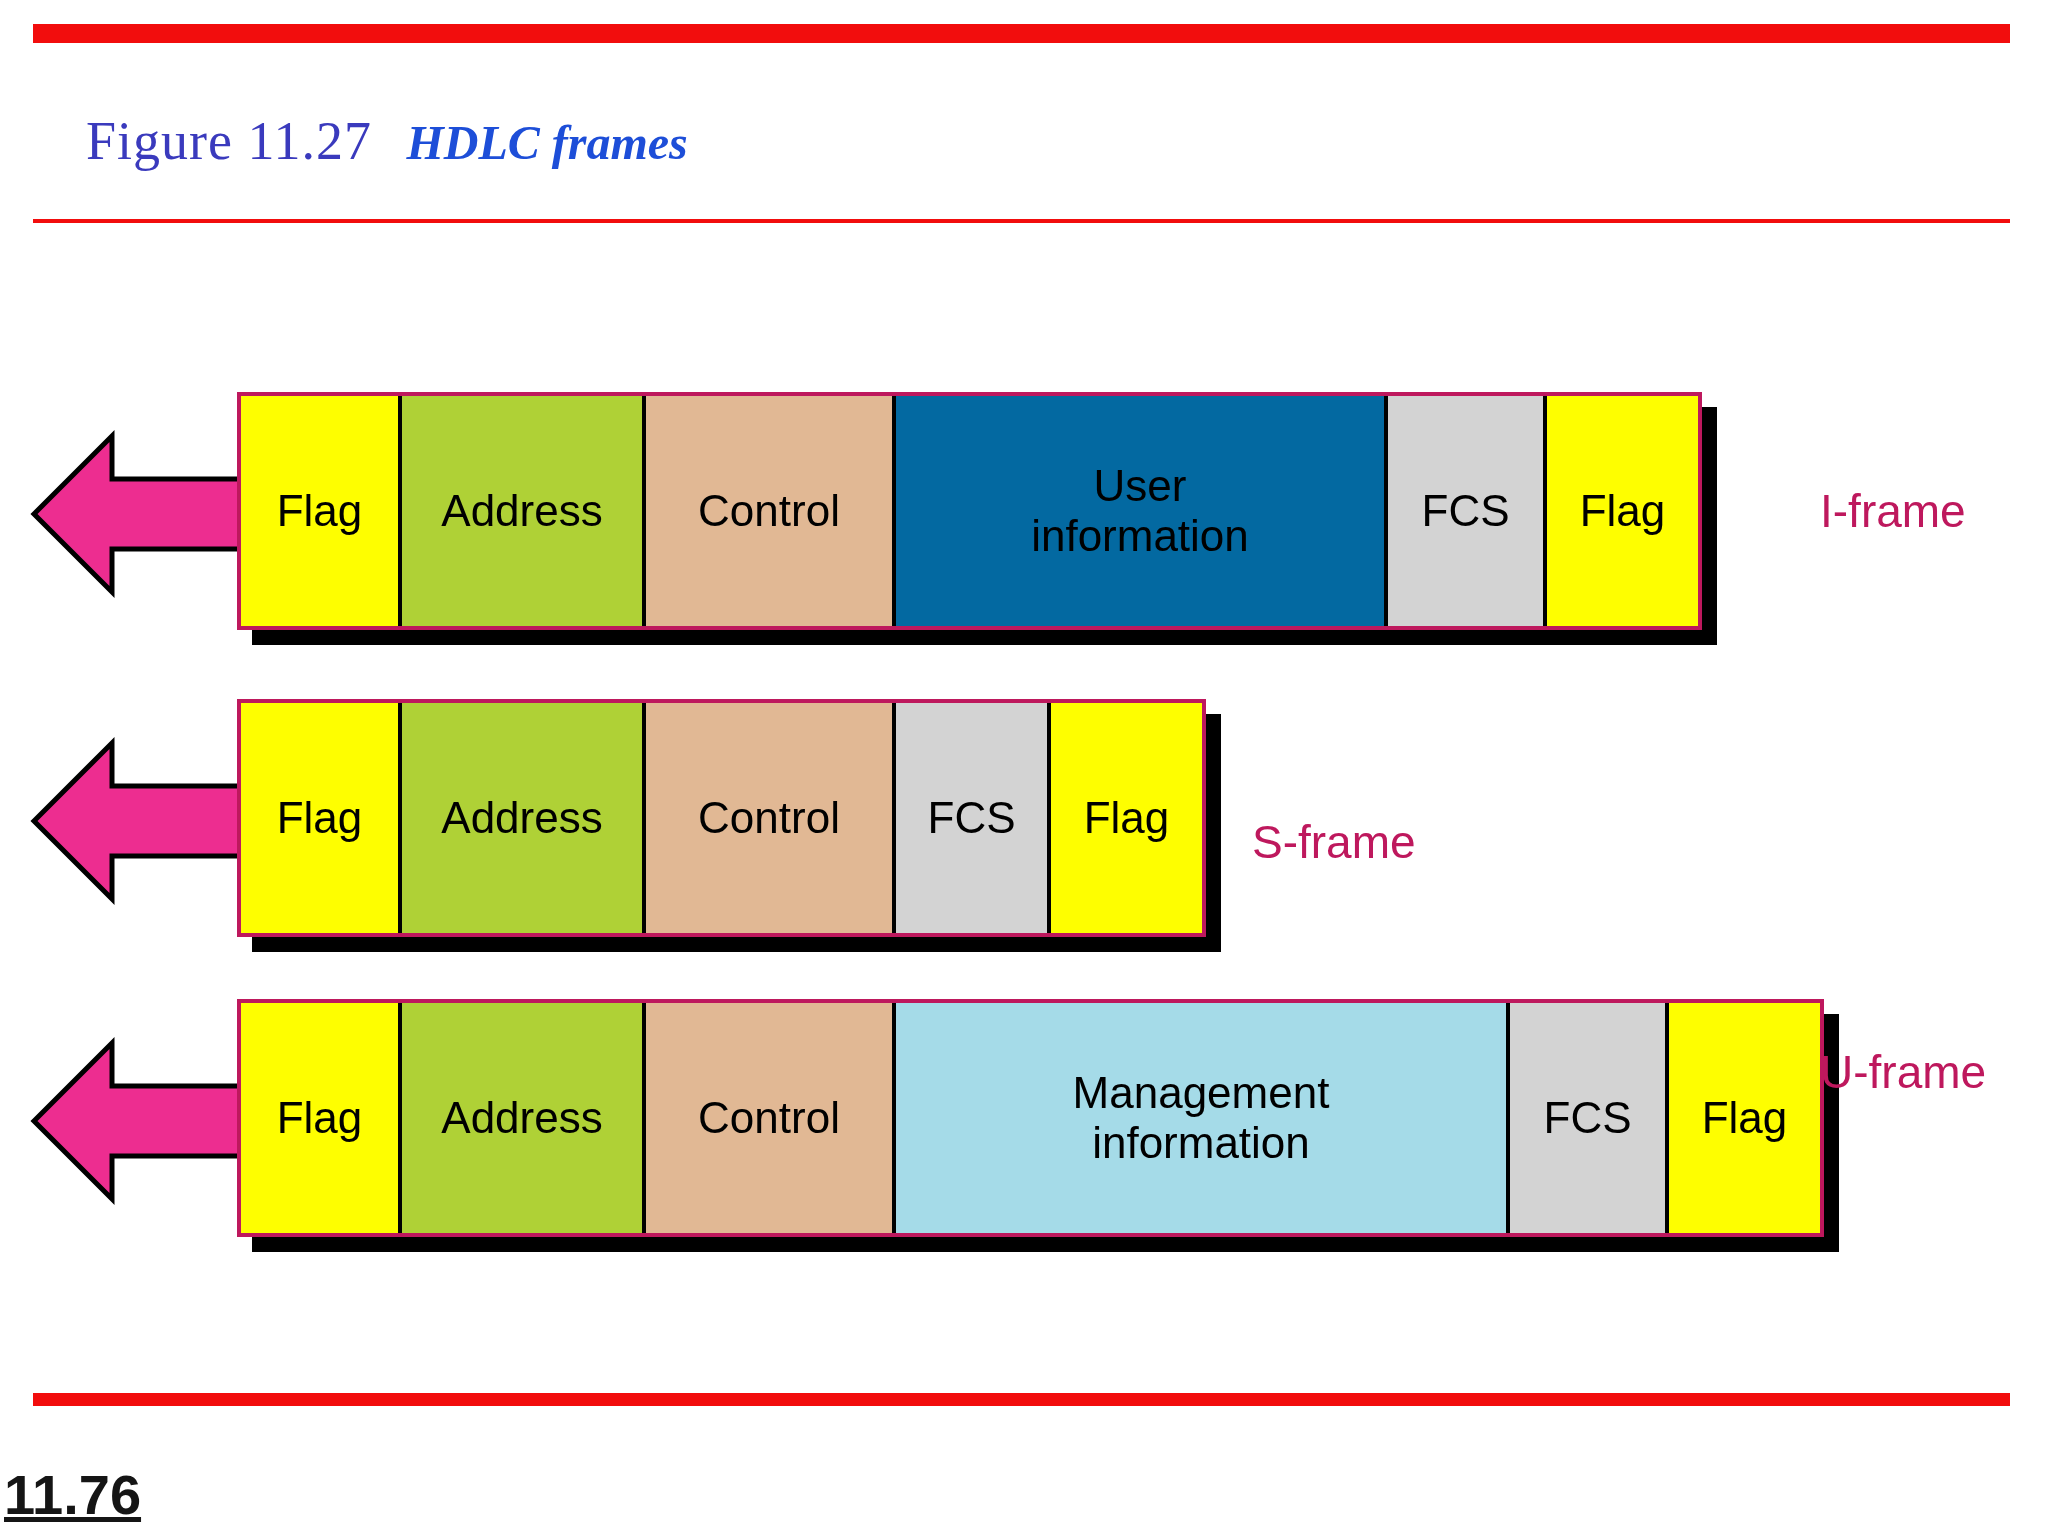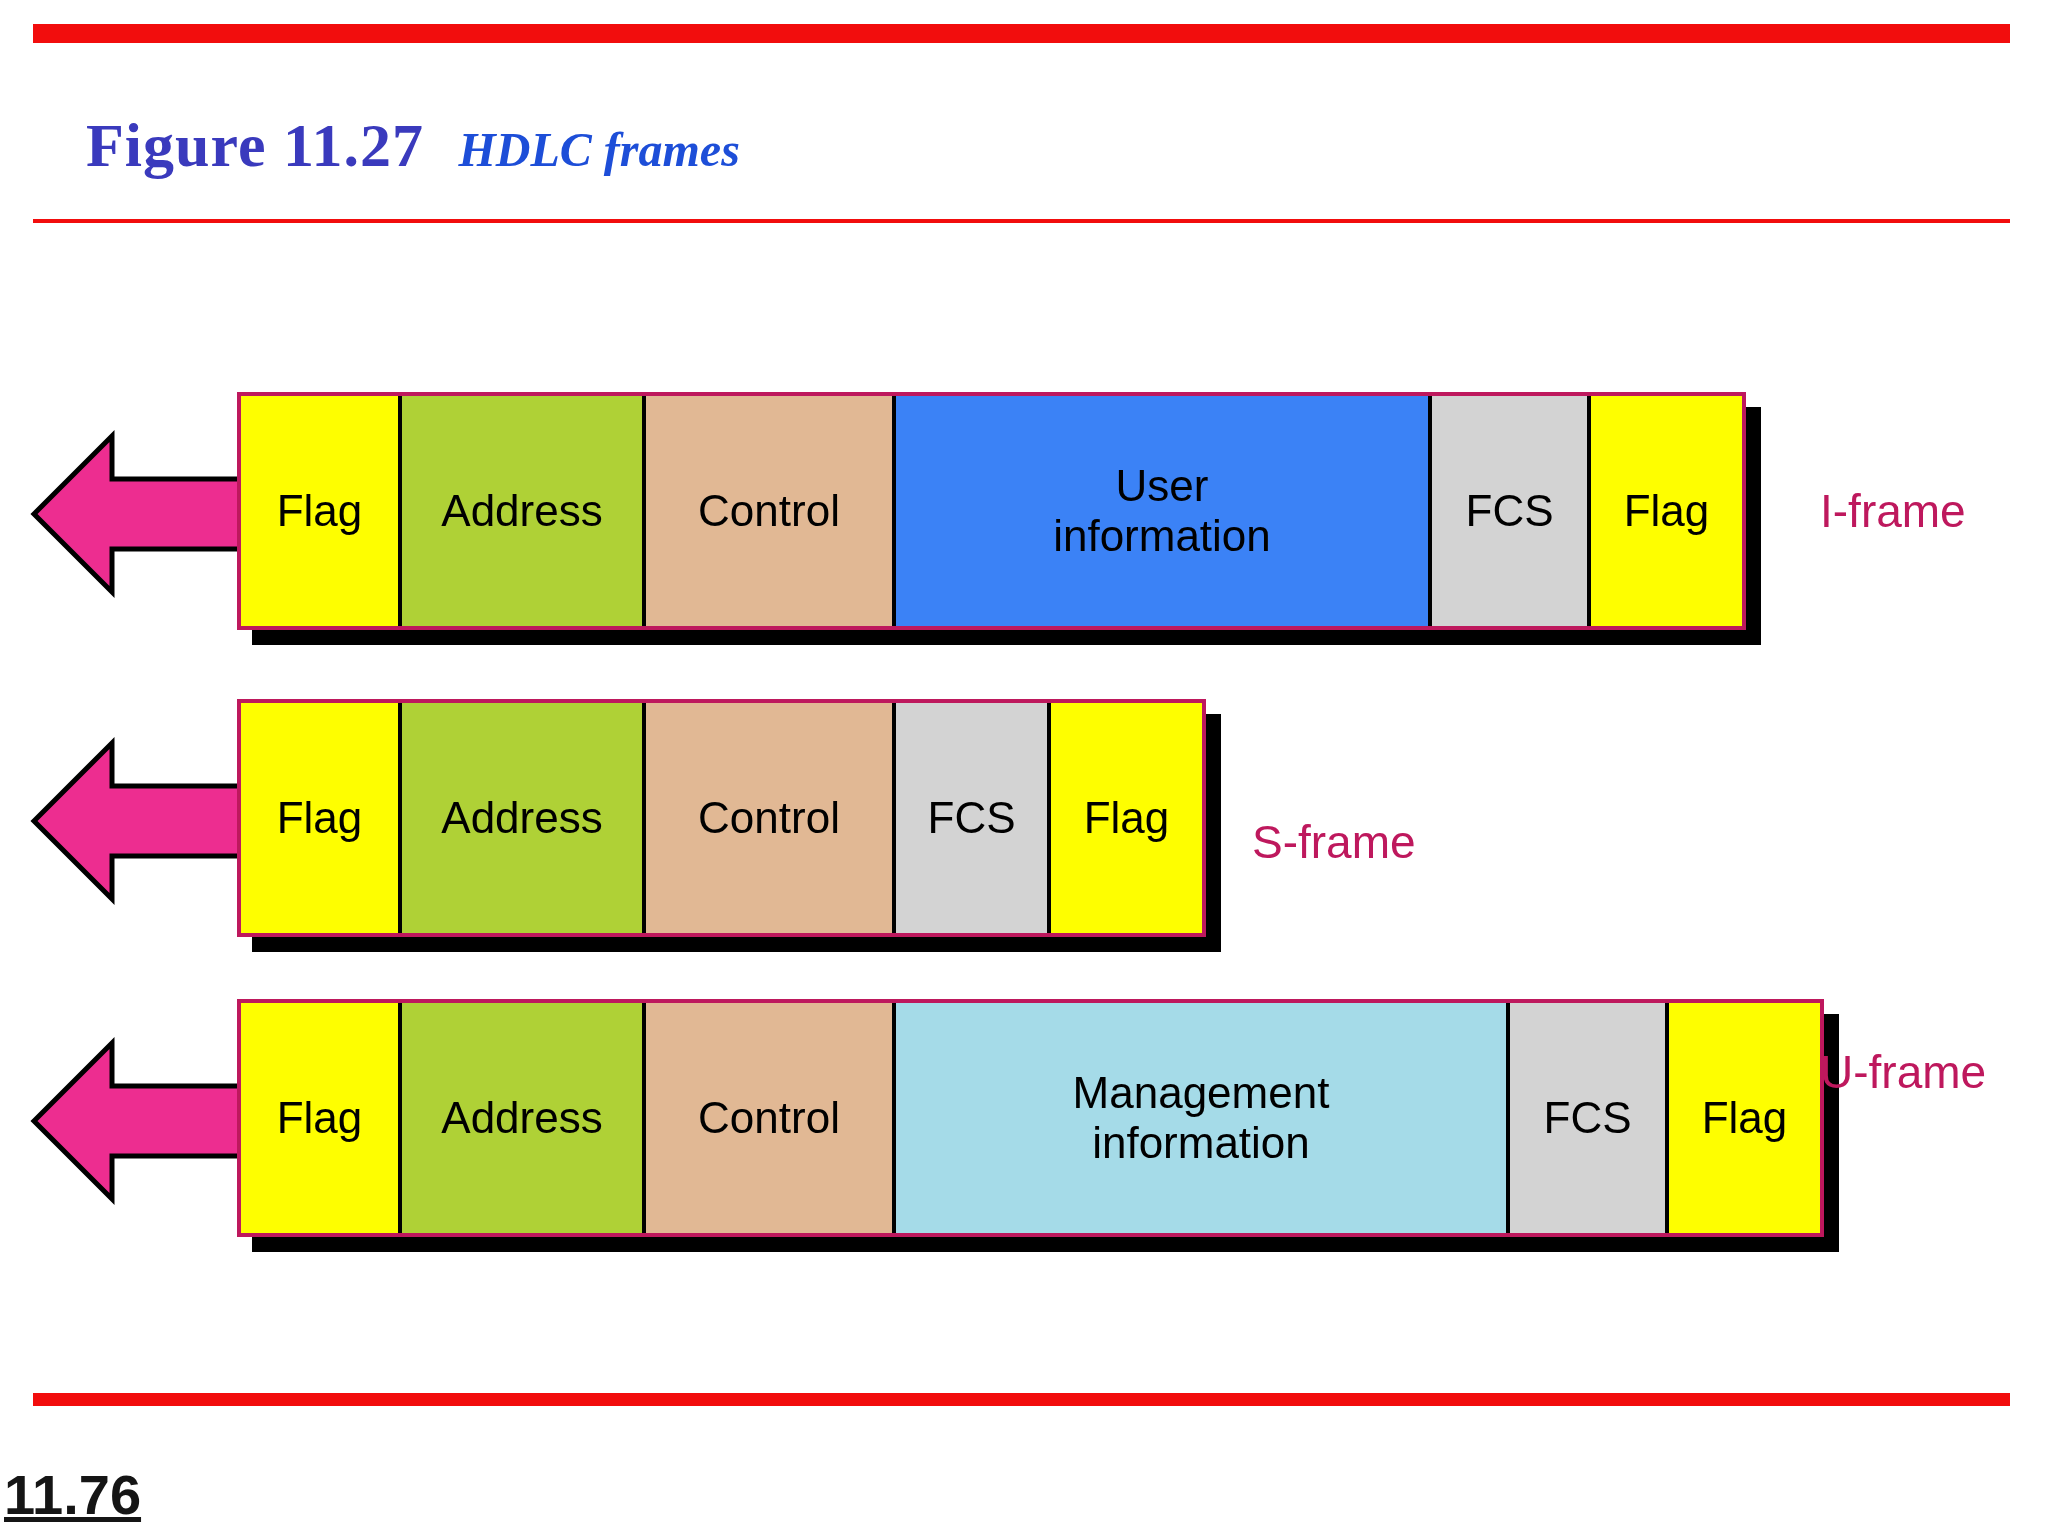--- a/index.html
+++ b/index.html
@@ -6,22 +6,22 @@
   .slide{
     position:relative;width:2048px;height:1536px;background:#ffffff;overflow:hidden;
     font-family:"Liberation Sans",sans-serif;
   }
   .rule{position:absolute;left:33px;width:1977px;background:#F20D0D;}
   .rule-top{top:24px;height:19px;}
   .rule-title{top:219px;height:4px;}
   .rule-bottom{top:1393px;height:13px;}
   .title{position:absolute;left:86px;top:110px;white-space:nowrap;}
   .fig-label{
-    font-family:"Liberation Serif",serif;font-weight:bold;
-    font-size:62px;color:#3A3ABD;letter-spacing:1px;
+    font-family:"Liberation Serif",serif;font-weight:normal;
+    font-size:54px;color:#3A3ABD;letter-spacing:1px;
   }
   .fig-name{
     font-family:"Liberation Serif",serif;font-weight:bold;font-style:italic;
     font-size:48px;color:#1d4ed8;margin-left:30px;
   }
   .frame-row{
     position:absolute;display:inline-flex;height:238px;box-sizing:border-box;
     border:4px solid #be185d;box-shadow:15px 15px 0 0 #000;background:#fff;
   }
   .segment{
@@ -60,21 +60,21 @@
       <div class="frame-row" style="left: 237px; top: 392px;">
         <div class="segment" style="width: 157px; background: rgb(254, 254, 0);">
           <div>Flag</div>
         </div>
         <div class="segment" style="width: 244px; background: rgb(175, 209, 54);">
           <div>Address</div>
         </div>
         <div class="segment" style="width: 250px; background: rgb(225, 184, 148);">
           <div>Control</div>
         </div>
-        <div class="segment" style="width: 536px; background: #3b82f6;">
+        <div class="segment" style="width: 492px; background: #0369a1;">
           <div>User</div>
           <div>information</div>
         </div>
         <div class="segment" style="width: 159px; background: rgb(211, 211, 211);">
           <div>FCS</div>
         </div>
         <div class="segment" style="width: 155px; background: rgb(254, 254, 0);">
           <div>Flag</div>
         </div>
       </div>

